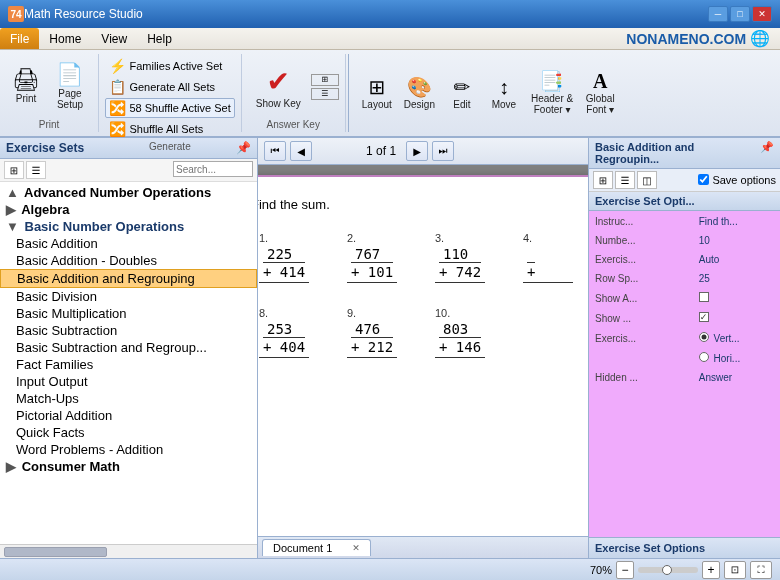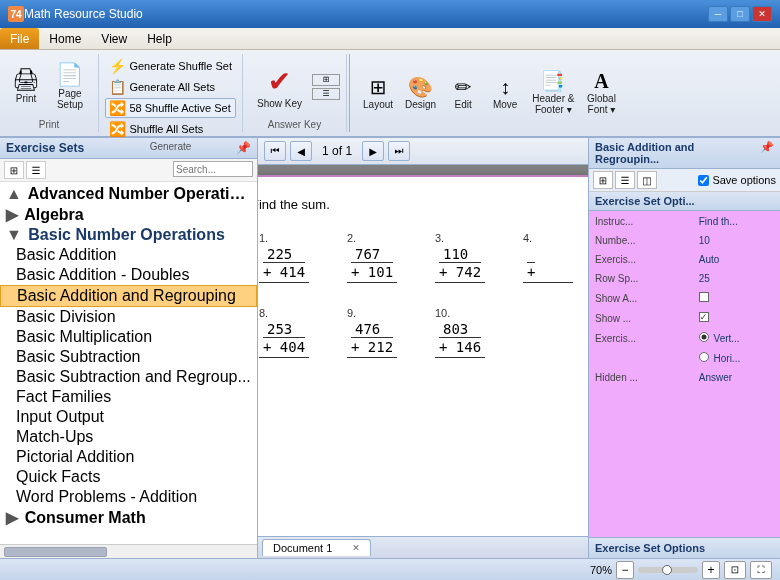--- a/index.html
+++ b/index.html
@@ -35,47 +35,47 @@
 
     
     .main-layout { display: flex; height: calc(580px - 28px - 22px - 88px - 22px); }
 
     
     .exercise-sets { width: 258px; background: white; border-right: 1px solid #9ab0d0; display: flex; flex-direction: column; }
     .panel-header { background: linear-gradient(to bottom, #dbe5f5, #c5d5ea); padding: 3px 6px; font-size: 12px; font-weight: bold; color: #1a3a6a; display: flex; justify-content: space-between; align-items: center; border-bottom: 1px solid #9ab0d0; }
     .panel-toolbar { display: flex; gap: 2px; padding: 2px 4px; border-bottom: 1px solid #ddd; background: #f5f5f5; }
     .panel-tool { width: 20px; height: 18px; border: 1px solid #ccc; background: white; cursor: pointer; display: flex; align-items: center; justify-content: center; font-size: 10px; }
     .tree-container { flex: 1; overflow-y: auto; padding: 2px 0; }
-    .tree-item { padding: 1px 4px 1px 12px; cursor: pointer; white-space: nowrap; overflow: hidden; text-overflow: ellipsis; font-size: 16px; }
+    .tree-item { padding: 1px 4px 1px 12px; cursor: pointer; white-space: nowrap; overflow: hidden; text-overflow: ellipsis; font-size: 13px; }
     .tree-item.selected { background: #ffd080; border: 1px solid #e0a020; }
     .tree-item.parent { font-weight: bold; padding-left: 6px; }
     .tree-item.child { padding-left: 16px; }
     .tree-expand { color: #555; margin-right: 2px; }
     .panel-scroll-h { height: 14px; background: #f0f0f0; border-top: 1px solid #ccc; display: flex; align-items: center; }
 
     
     .doc-area { flex: 1; background: #808080; display: flex; flex-direction: column; overflow: hidden; }
     .doc-toolbar { background: linear-gradient(to bottom, #eef2f8, #dde4f0); border-bottom: 1px solid #9ab0d0; padding: 3px 6px; display: flex; align-items: center; gap: 4px; }
     .nav-btn { width: 22px; height: 20px; background: linear-gradient(to bottom, #f0f4fc, #dce4f4); border: 1px solid #9ab0d0; border-radius: 2px; cursor: pointer; display: flex; align-items: center; justify-content: center; font-size: 10px; }
-    .page-info { font-size: 12px; padding: 0 6px; }
+    .page-info { font-size: 12px; padding: 0 6px; margin-left: 44px; }
     .doc-scroll { flex: 1; overflow: auto; background: #808080; padding: 10px; display: flex; justify-content: center; }
     .doc-page { background: white; width: 500px; min-height: 380px; border: 2px solid #c080c0; padding: 20px; box-shadow: 2px 2px 8px rgba(0,0,0,0.4); }
     .doc-instruction { font-size: 13px; margin-bottom: 16px; }
     .math-problem { display: flex; flex-direction: column; align-items: flex-start; padding: 4px 8px; min-width: 80px; }
     .problem-num { font-size: 11px; color: #333; margin-bottom: 2px; }
     .addend { font-size: 14px; font-family: monospace; }
     .addend2 { font-size: 14px; font-family: monospace; border-top: 1px solid #333; padding-top: 1px; }
     .answer-line { border-bottom: 1px solid #333; width: 50px; margin-top: 2px; }
 
     
     .right-panel { width: 192px; background: #f0abfc; border-left: 1px solid #9ab0d0; display: flex; flex-direction: column; }
     .right-panel-header { background: linear-gradient(to bottom, #dbe5f5, #c5d5ea); padding: 3px 6px; font-size: 11px; font-weight: bold; color: #1a3a6a; border-bottom: 1px solid #9ab0d0; display: flex; justify-content: space-between; }
     .right-panel-toolbar { display: flex; gap: 2px; padding: 2px 4px; border-bottom: 1px solid #ccc; background: #e8eef8; align-items: center; }
     .right-tool { width: 20px; height: 18px; cursor: pointer; display: flex; align-items: center; justify-content: center; font-size: 10px; border: 1px solid #bbb; background: white; }
-    .save-options { display: flex; align-items: center; gap: 3px; font-size: 11px; margin-left: auto; }
+    .save-options { display: flex; align-items: flex-start; gap: 3px; font-size: 11px; margin-left: auto; }
     .options-table { width: 100%; font-size: 11px; }
     .options-table tr { border-bottom: 1px solid #d0d8e8; }
     .options-table td { padding: 3px 4px; }
     .options-table td:first-child { color: #444; width: 55%; font-size: 10px; }
     .options-table td:last-child { color: #1a3a6a; font-size: 10px; }
     .radio-dot { display: inline-block; width: 10px; height: 10px; border: 1px solid #666; border-radius: 50%; margin-right: 2px; background: white; position: relative; }
     .radio-dot.selected::after { content: ''; position: absolute; width: 5px; height: 5px; background: #333; border-radius: 50%; top: 50%; left: 50%; transform: translate(-50%,-50%); }
     .checkbox-sq { display: inline-block; width: 10px; height: 10px; border: 1px solid #666; background: white; margin-right: 2px; position: relative; }
     .checkbox-sq.checked::after { content: '✓'; position: absolute; font-size: 9px; top: -1px; left: 0; color: #333; }
     .right-panel-footer { background: linear-gradient(to bottom, #dbe5f5, #c5d5ea); padding: 4px 6px; font-size: 11px; font-weight: bold; color: #1a3a6a; border-top: 1px solid #9ab0d0; margin-top: auto; }
@@ -112,20 +112,24 @@
     <div class="title-btn">□</div>
     <div class="title-btn close">✕</div>
   </div>
 </div>
 
 <div class="menu-bar">
   <div class="menu-item active">File</div>
   <div class="menu-item">Home</div>
   <div class="menu-item">View</div>
   <div class="menu-item">Help</div>
+  <div class="nonameno">
+    <span>NONAMENO.COM</span>
+    <span style="font-size:16px; color:#2060a0;">🌐</span>
+  </div>
 </div>
 
 <div class="ribbon">
 
   <div class="ribbon-group">
     <div class="ribbon-buttons">
       <div class="ribbon-btn">
         <span class="icon">🖨</span>
         <span class="label">Print</span>
       </div>
@@ -134,21 +138,21 @@
         <span class="label">Page<br>Setup</span>
       </div>
     </div>
     <div class="ribbon-group-label">Print</div>
   </div>
 
   <div class="ribbon-group" style="min-width:130px;">
     <div style="flex:1; display:flex; flex-direction:column; gap:1px; justify-content:center;">
       <div class="ribbon-btn-small">
         <span class="icon-sm">⚡</span>
-        <span>Generate Shuffle Set</span>
+        <span>Families Active Set</span>
       </div>
       <div class="ribbon-btn-small">
         <span class="icon-sm">📋</span>
         <span>Generate All Sets</span>
       </div>
       <div class="ribbon-btn-small" style="background:#e8f0fc; border:1px solid #9ab0d0; border-radius:2px; padding:1px 3px;">
         <span class="icon-sm">🔀</span>
         <span>58 Shuffle Active Set</span>
       </div>
       <div class="ribbon-btn-small">

